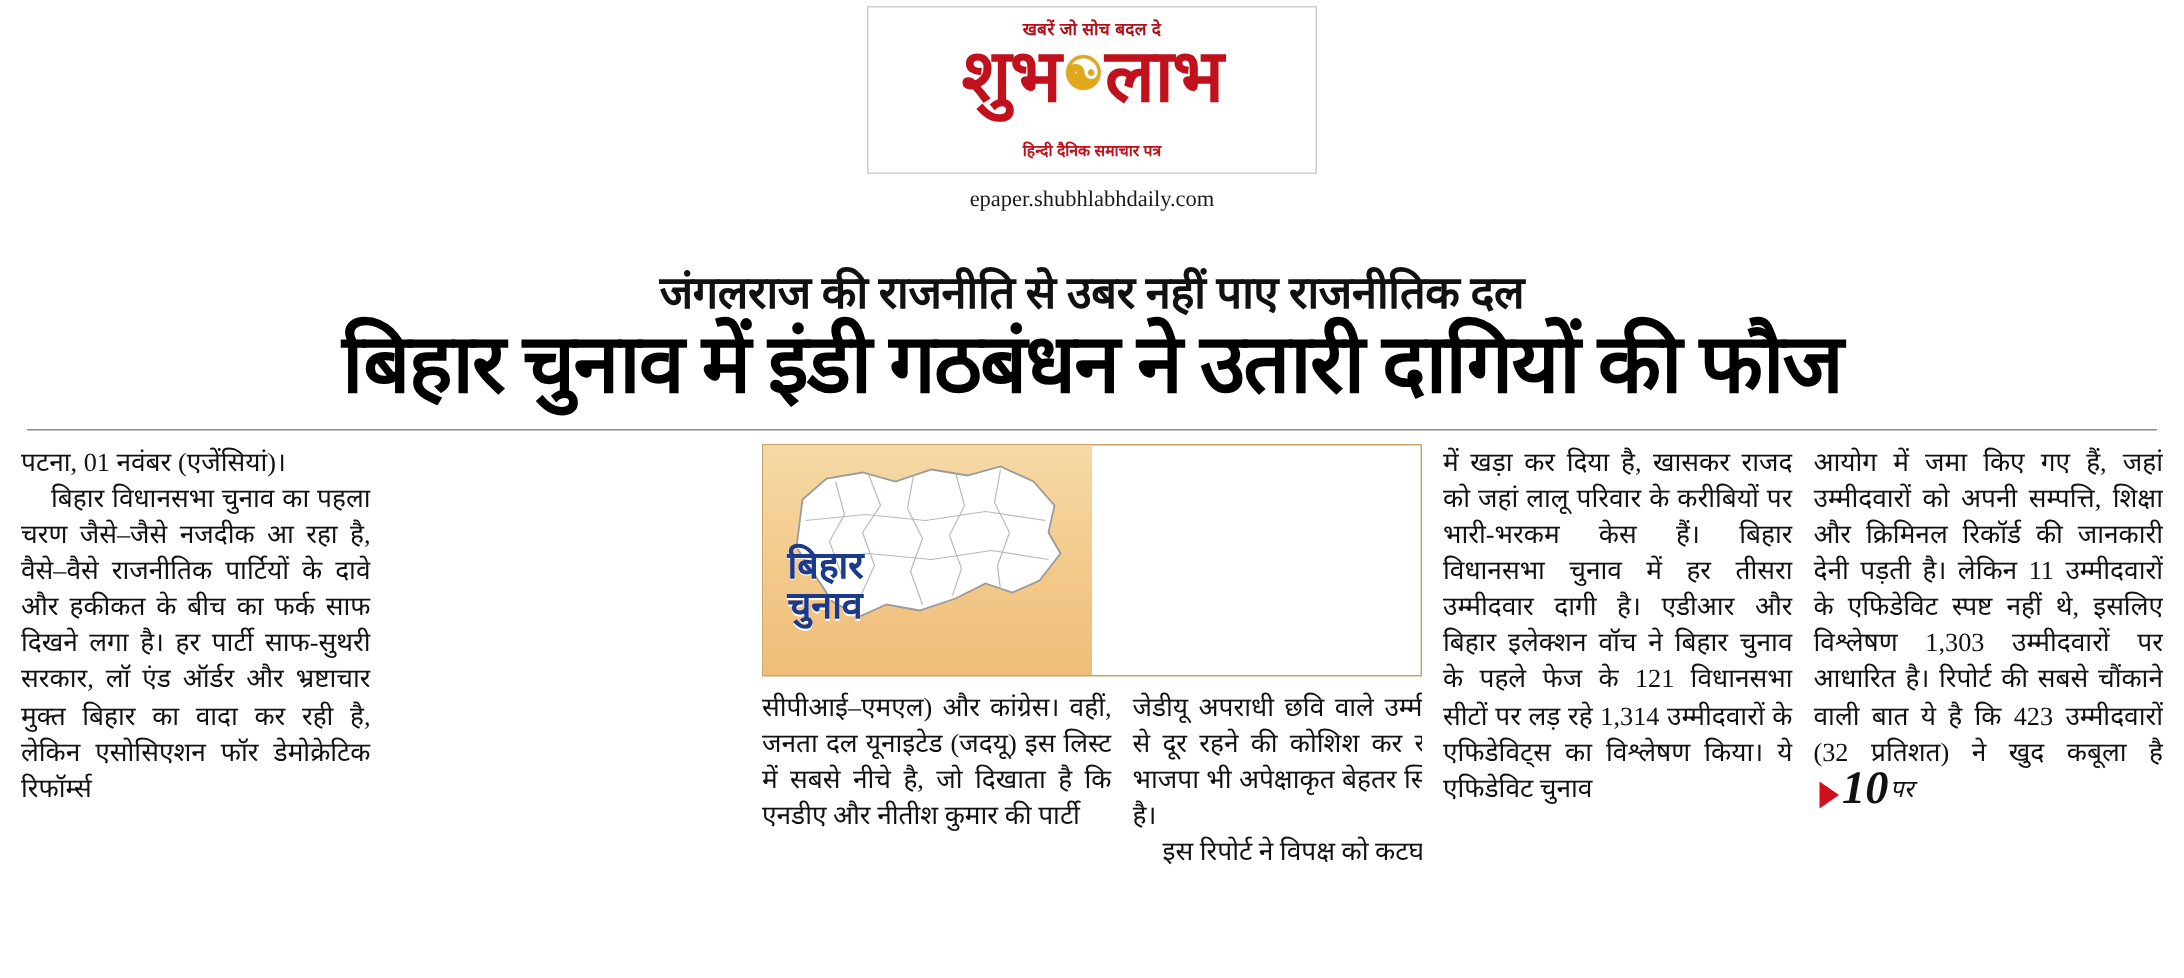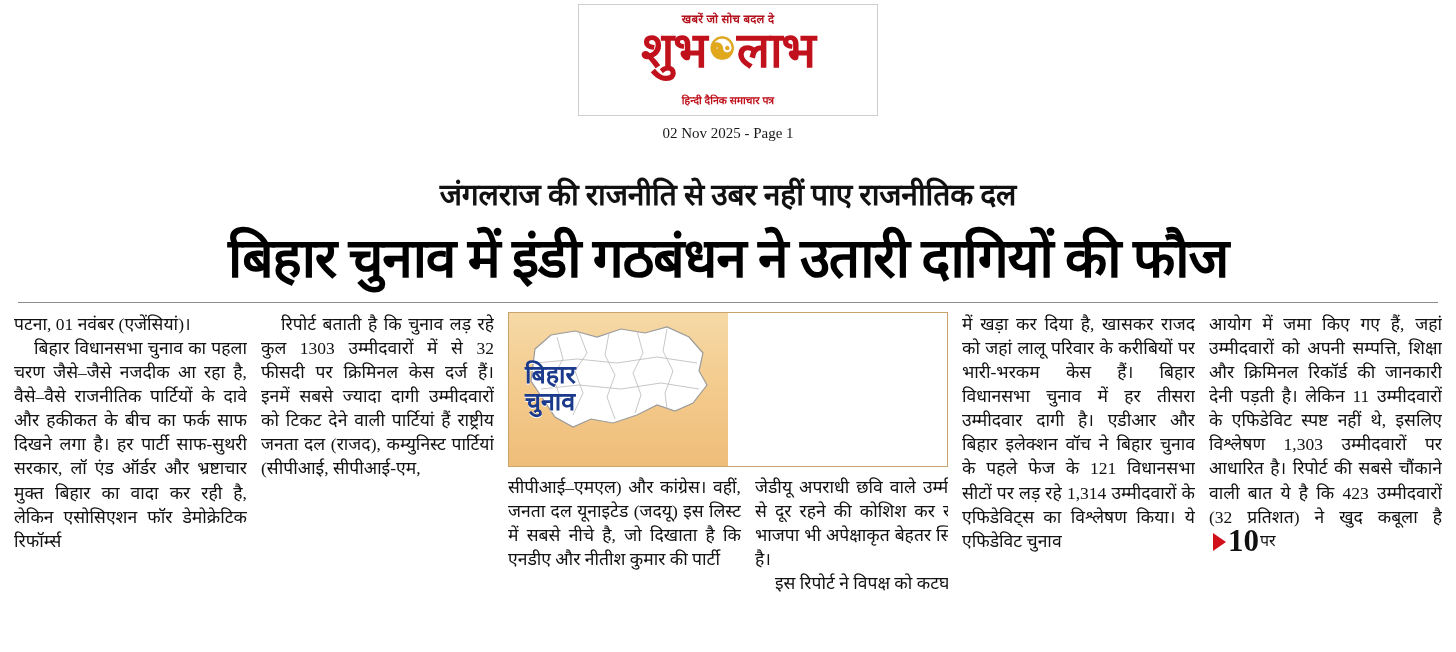--- a/index.html
+++ b/index.html
@@ -91,21 +91,21 @@
     margin-top: 28px;
     letter-spacing: -0.2px;
   }
   .headline {
     text-align: center;
     font-family: "Liberation Serif", serif;
     font-weight: bold;
     font-size: 55px;
     line-height: 1.05;
     color: #000;
-    margin-top: 16px;
+    margin-top: 0;
     letter-spacing: -1.2px;
     white-space: nowrap;
   }
   .rule {
     border-top: 1px solid #8c8c8c;
     margin: 14px 4px 0 4px;
   }
 
   
   .body-grid {
@@ -149,21 +149,21 @@
     overflow: hidden;
   }
   .map-shape {
     position: absolute;
     left: 8px; top: 6px;
     width: 205px; height: 120px;
   }
   .map-label {
     position: absolute;
     left: 16px;
-    top: 49px;
+    top: 68px;
     font-family: "Liberation Serif", serif;
     font-weight: bold;
     color: #1b3a8c;
     font-size: 25px;
     line-height: 1.0;
     text-shadow: 0 1px 0 #fff;
   }
   .map-label .l2 {
     display: block;
     margin-top: 2px;
@@ -187,22 +187,23 @@
   }
   .midcol .below {
     display: grid;
     grid-template-columns: 233px 233px;
     column-gap: 14px;
     margin-top: 8px;
   }
 
   .jump {
     display: inline-flex;
-    align-items: center;
+    align-items: flex-end;
     white-space: nowrap;
+    font-style: italic;
   }
   .jump-arrow {
     display: inline-block;
     width: 0; height: 0;
     border-left: 13px solid #d0101b;
     border-top: 9px solid transparent;
     border-bottom: 9px solid transparent;
     margin: 0 2px 0 4px;
     transform: translateY(1px);
   }
@@ -226,36 +227,35 @@
     <div class="masthead">
       <div class="masthead-tag">खबरें जो सोच बदल दे</div>
       <div class="masthead-title">
         <span>शुभ</span><span class="ganesh">☯</span><span>लाभ</span>
       </div>
       <div class="masthead-sub">हिन्दी दैनिक समाचार पत्र</div>
     </div>
   </div>
 
   <div class="epaper-meta">
-    <div>02 Nov 2025 - Page 1</div>
+    <div>epaper.shubhlabhdaily.com</div>
   </div>
 
   <div class="kicker">जंगलराज की राजनीति से उबर नहीं पाए राजनीतिक दल</div>
   <div class="headline">बिहार चुनाव में इंडी गठबंधन ने उतारी दागियों की फौज</div>
   <div class="rule"></div>
 
   <div class="body-grid">
 
     <div class="col">
       <p><span class="dateline">पटना, 01 नवंबर (एजेंसियां)।</span></p>
       <p class="indent">बिहार विधानसभा चुनाव का पहला चरण जैसे–जैसे नजदीक आ रहा है, वैसे–वैसे राजनीतिक पार्टियों के दावे और हकीकत के बीच का फर्क साफ दिखने लगा है। हर पार्टी साफ-सुथरी सरकार, लॉ एंड ऑर्डर और भ्रष्टाचार मुक्त बिहार का वादा कर रही है, लेकिन एसोसिएशन फॉर डेमोक्रेटिक रिफॉर्म्स</p>
     </div>
 
     <div class="col">
-      <p class="indent">रिपोर्ट बताती है कि चुनाव लड़ रहे कुल 1303 उम्मीदवारों में से 32 फीसदी पर क्रिमिनल केस दर्ज हैं। इनमें सबसे ज्यादा दागी उम्मीदवारों को टिकट देने वाली पार्टियां हैं राष्ट्रीय जनता दल (राजद), कम्युनिस्ट पार्टियां (सीपीआई, सीपीआई-एम,</p>
     </div>
 
     <div class="col midcol">
       <div class="media">
         <div class="map-box">
           <svg class="map-shape" viewBox="0 0 205 120">
             <path d="M18,30 L34,16 L58,12 L80,18 L104,10 L128,14 L150,8 L172,18 L186,34 L182,52 L190,66 L176,84 L158,92 L140,86 L120,96 L96,104 L74,100 L56,108 L38,98 L26,80 L14,62 Z" fill="#ffffff" stroke="#9b9b9b" stroke-width="1.2"></path>
             <g stroke="#b9b9b9" stroke-width="0.8" fill="none">
               <path d="M40,18 L46,40 L36,58 L44,80"></path>
               <path d="M62,13 L70,34 L58,52 L66,74 L56,96"></path>

